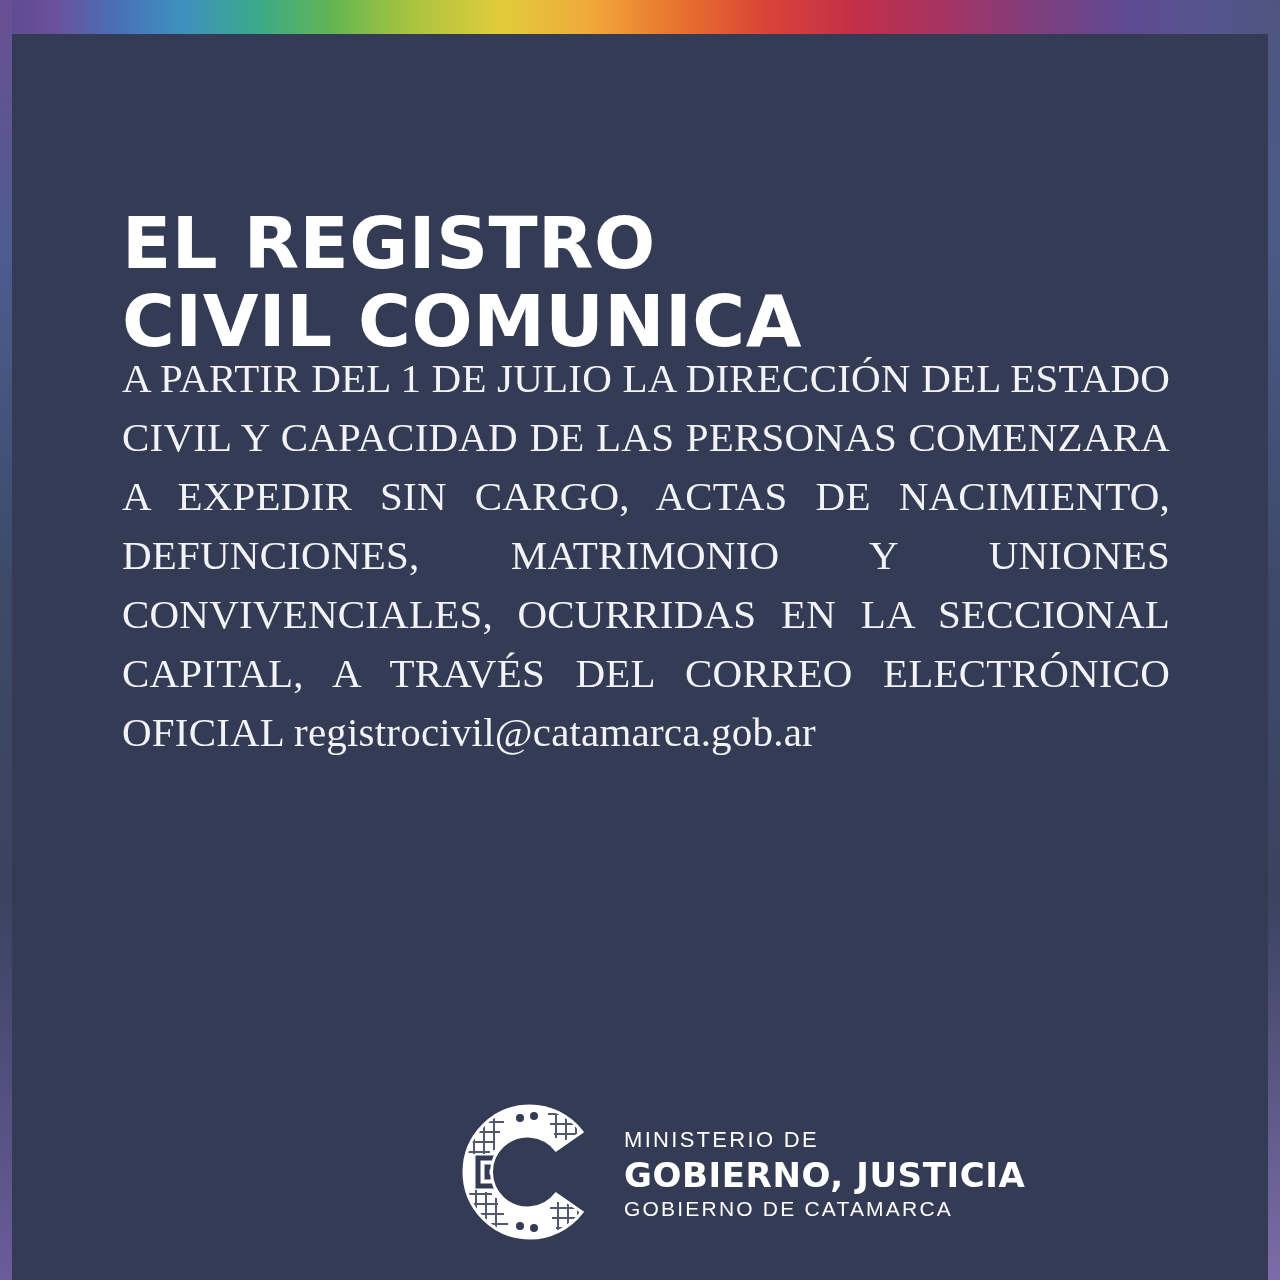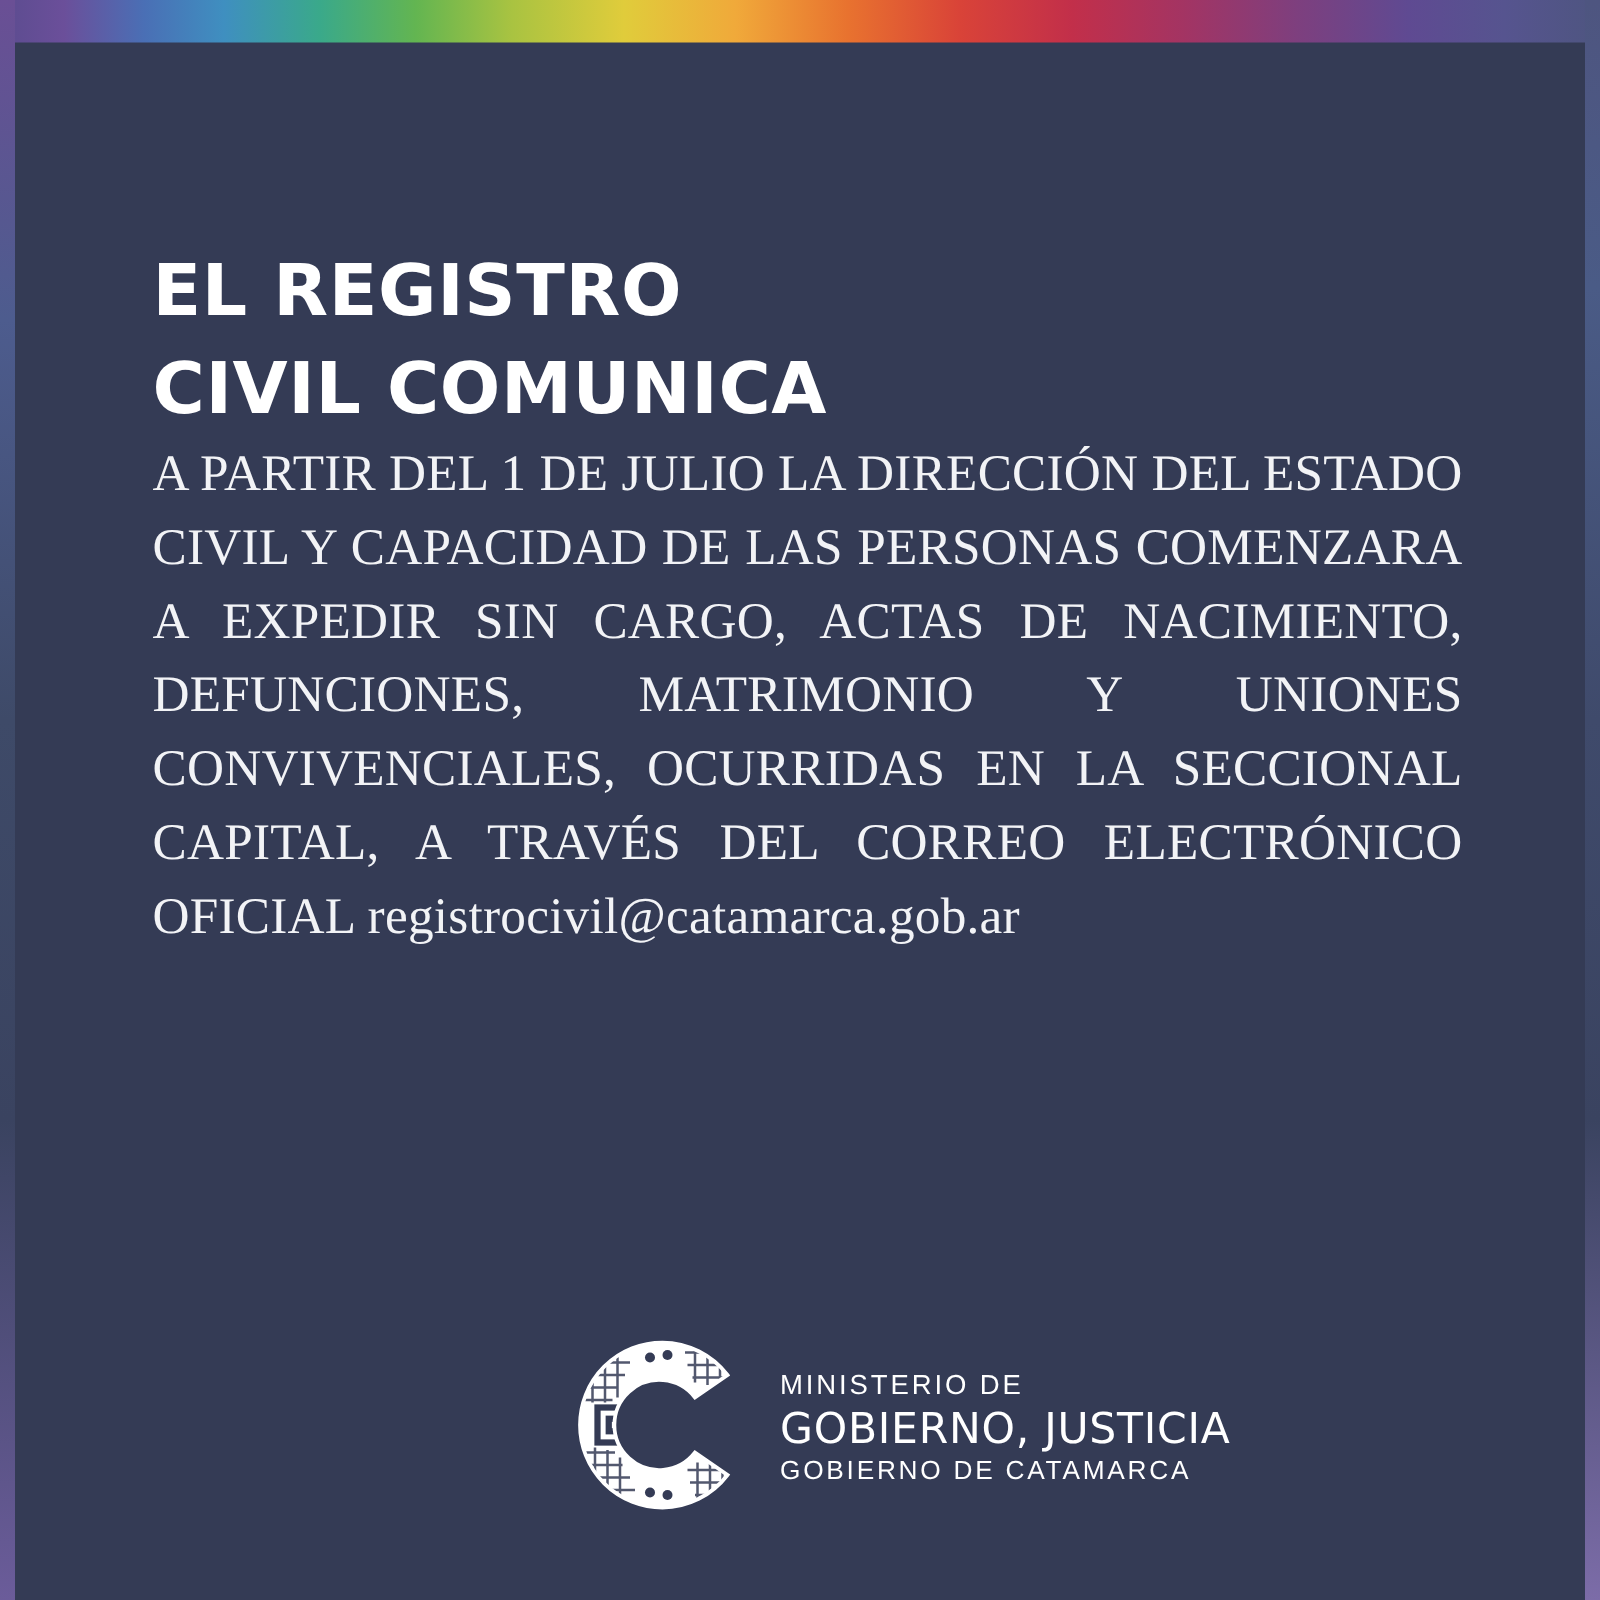--- a/index.html
+++ b/index.html
@@ -70,21 +70,21 @@
     width: 1280px;
     height: 1246px;
   }
   .headline {
     position: absolute;
     left: 122px;
     top: 122px;
     width: 1040px;
     color: #ffffff;
     font-weight: bold;
-    font-size: 57px;
+    font-size: 72px;
     line-height: 78px;
     letter-spacing: 0.5px;
     text-transform: uppercase;
     font-family: "DejaVu Sans", sans-serif;
   }
   .headline .line {
     display: block;
     white-space: nowrap;
   }
   .body-text {
@@ -108,21 +108,21 @@
     text-align-last: left;
     margin: 0;
   }
   .email {
     text-transform: none;
   }
   
   .logo-block {
     position: absolute;
     left: 460px;
-    top: 1016px;
+    top: 1048px;
     width: 680px;
     height: 180px;
     display: flex;
     align-items: center;
     gap: 24px;
   }
   .logo-mark {
     width: 140px;
     height: 140px;
     flex: 0 0 140px;
@@ -134,21 +134,21 @@
     padding-top: 4px;
   }
   .logo-line1 {
     font-size: 22px;
     letter-spacing: 2.3px;
     font-family: "Liberation Sans", sans-serif;
     margin-bottom: 7px;
   }
   .logo-line2, .logo-line3 {
     font-size: 34px;
-    font-weight: normal;
+    font-weight: bold;
     letter-spacing: 0.6px;
     font-family: "DejaVu Sans", sans-serif;
     margin-bottom: 4px;
   }
   .logo-line4 {
     font-size: 21px;
     letter-spacing: 2.2px;
     margin-top: 6px;
     font-family: "Liberation Sans", sans-serif;
   }

